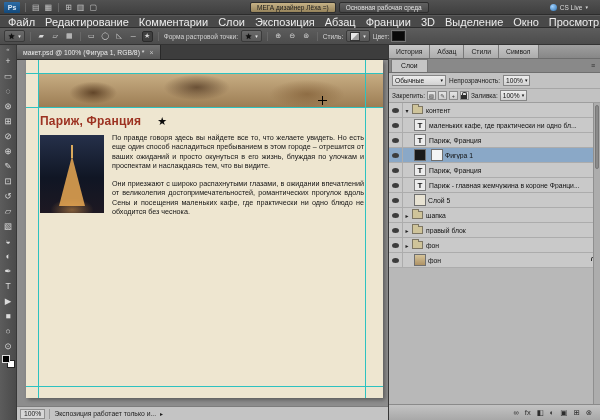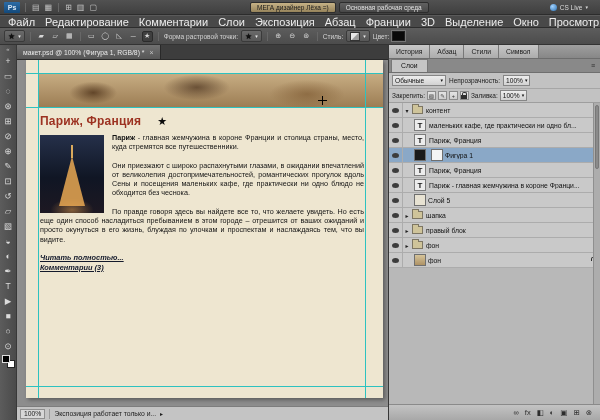--- a/index.html
+++ b/index.html
@@ -272,27 +272,22 @@
       <div class="gv gr"></div>
       <div class="gh t1"></div>
       <div class="gh t2"></div>
       <div class="gh gb"></div>
       <div class="content">
         <div class="headrow">
           <span class="heading">Париж, Франция</span>
           <span class="star">★</span>
         </div>
         <div class="photo"></div>
-        <p class="body"><b>Париж</b><span> - главная жемчужина в короне Франции и столица страны, место, куда стремятся все путешественники.</span></p>
+        <p class="body">По правде говоря здесь вы найдете все то, что желаете увидеть. Но есть еще один способ насладиться пребыванием в этом городе – отрешится от ваших ожиданий и просто окунуться в его жизнь, блуждая по улочкам и проспектам и наслаждаясь тем, что вы видите.</p>
         <p class="body">Они приезжают с широко распахнутыми глазами, в ожидании впечатлений от великолепия достопримечательностей, романтических прогулок вдоль Сены и посещения маленьких кафе,  где практически ни одно блюдо не обходится без чеснока.</p>
-        <p class="body">По правде говоря здесь вы найдете все то, что желаете увидеть. Но есть еще один способ насладиться пребыванием в этом городе – отрешится от ваших ожиданий и просто окунуться в его жизнь, блуждая по улочкам и проспектам и наслаждаясь тем, что вы видите.</p>
-        <div class="links">
-          <span class="pglink">Читать полностью...</span>
-          <span class="pglink">Комментарии (3)</span>
-        </div>
       </div>
       <div class="crosshair">
         <span class="ch-h"></span>
           <span class="ch-v"></span>
       </div>
     </div>
   </div>
   <div class="statusbar">
     <span class="zoombox">100%</span>
     <span class="sbsep"></span>

